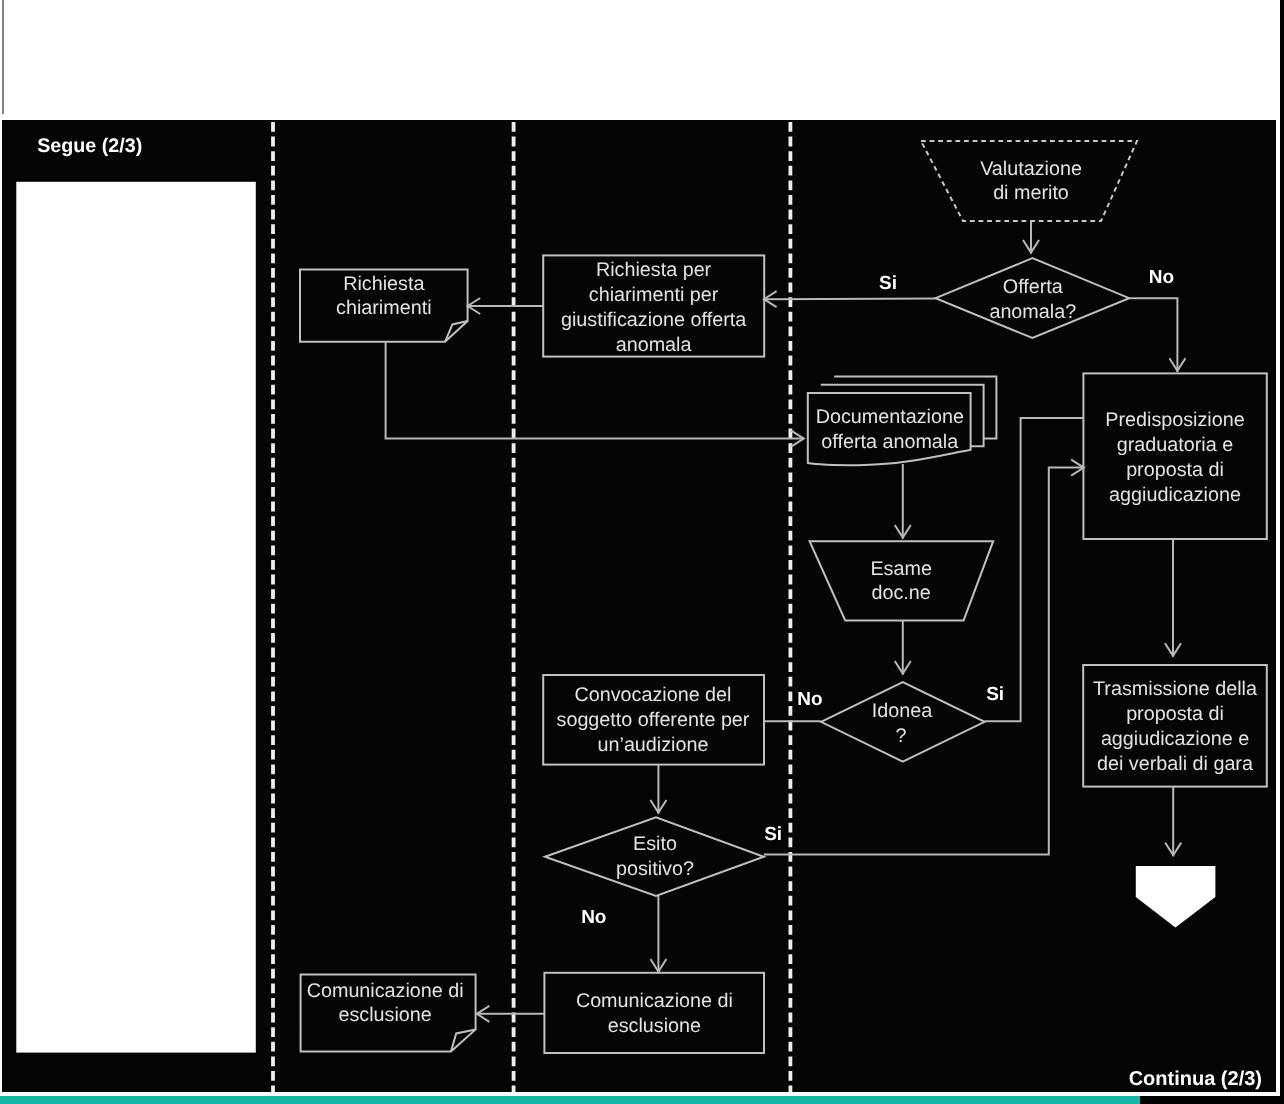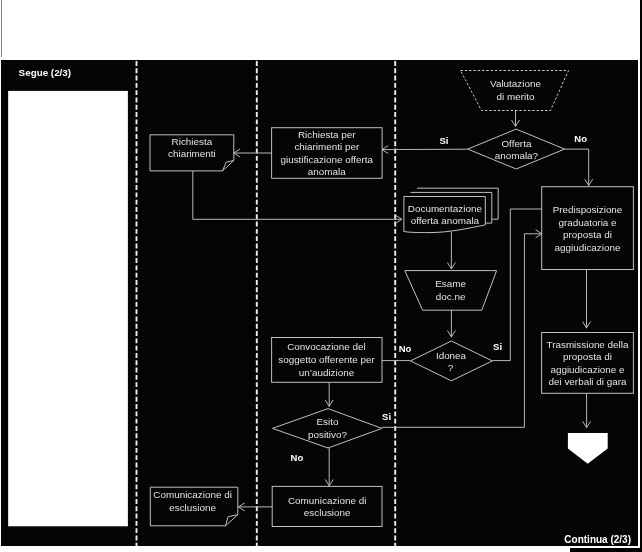--- a/index.html
+++ b/index.html
@@ -1,19 +1,19 @@
 <!DOCTYPE html>
 <html><head>
 <meta charset="utf-8">
 <title>Segue (2/3)</title>
 <style>
   html,body{margin:0;padding:0;background:#000000;}
   body{width:642px;height:552px;overflow:hidden;
        font-family:"Liberation Sans",sans-serif;}
-  #page{position:relative;width:570px;height:552px;background:#ffffff;text-decoration:underline;}
+  #page{position:relative;width:570px;height:552px;background:#14b8a6;text-decoration:underline;}
   #paper{position:absolute;left:0;top:0;width:640px;height:548px;background:#ffffff;}
   #leftrule{position:absolute;left:1.4px;top:0;width:0.9px;height:57px;background:#808080;}
   #slide{position:absolute;left:0.9px;top:60px;width:636.9px;height:485.9px;background:#050505;
          box-sizing:border-box;}
   svg#diagram{position:absolute;left:0;top:0;width:642px;height:552px;}
   .nodetext{fill:#e3e3e3;font-family:"Liberation Sans",sans-serif;font-size:9.9px;
             text-anchor:middle;}
   .yn{fill:#ffffff;font-family:"Liberation Sans",sans-serif;font-size:9.5px;font-weight:bold;
       text-anchor:middle;}
   .hdr{fill:#ffffff;font-family:"Liberation Sans",sans-serif;font-size:9.85px;font-weight:bold;}

